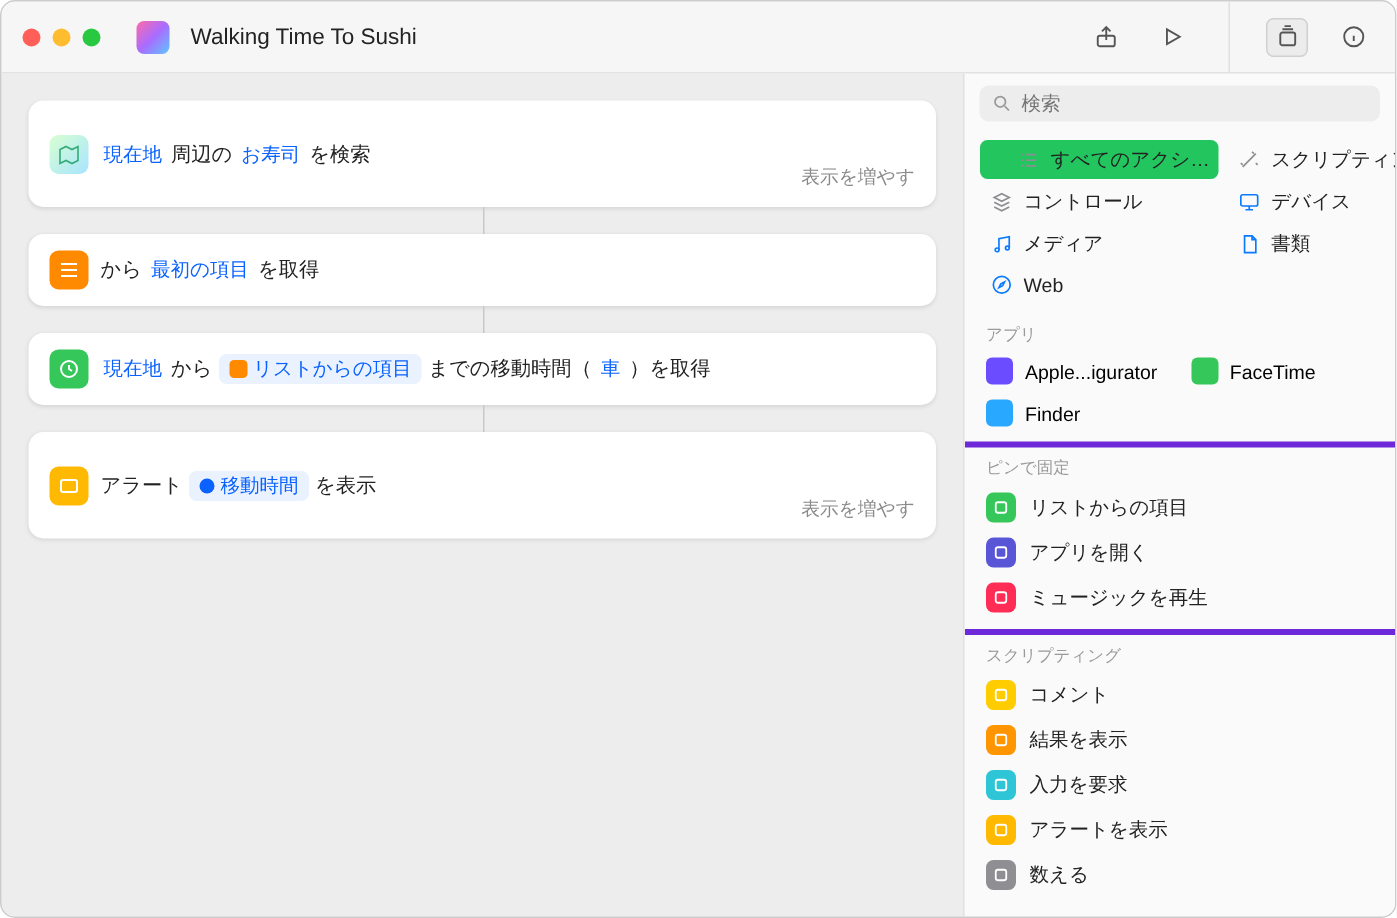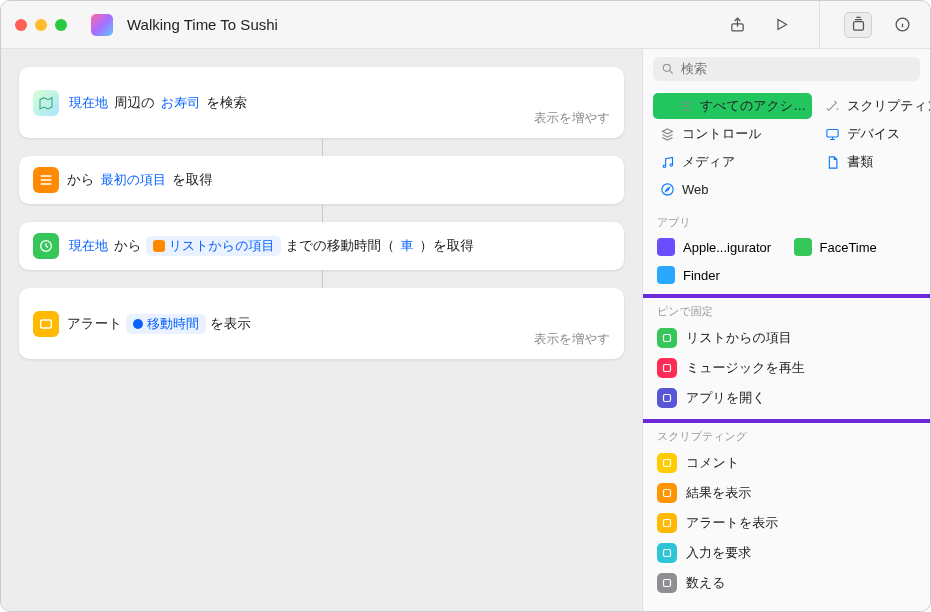--- a/index.html
+++ b/index.html
@@ -378,34 +378,34 @@
           <div class="sb-list">
             <div class="sb-row">
               <span class="ri" style="background: rgb(53, 199, 89);">
                 <svg viewBox="0 0 24 24" fill="none" stroke="#fff" stroke-width="2.4">
                   <rect x="5" y="5" width="14" height="14" rx="3"></rect>
                 </svg>
               </span>
               <span>リストからの項目</span>
             </div>
             <div class="sb-row">
+              <span class="ri" style="background: rgb(88, 86, 214);">
+                <svg viewBox="0 0 24 24" fill="none" stroke="#fff" stroke-width="2.4">
+                  <rect x="5" y="5" width="14" height="14" rx="3"></rect>
+                </svg>
+              </span>
+              <span>アプリを開く</span>
+            </div>
+            <div class="sb-row">
               <span class="ri" style="background: rgb(255, 45, 85);">
                 <svg viewBox="0 0 24 24" fill="none" stroke="#fff" stroke-width="2.4">
                   <rect x="5" y="5" width="14" height="14" rx="3"></rect>
                 </svg>
               </span>
               <span>ミュージックを再生</span>
-            </div>
-            <div class="sb-row">
-              <span class="ri" style="background: rgb(88, 86, 214);">
-                <svg viewBox="0 0 24 24" fill="none" stroke="#fff" stroke-width="2.4">
-                  <rect x="5" y="5" width="14" height="14" rx="3"></rect>
-                </svg>
-              </span>
-              <span>アプリを開く</span>
             </div>
           </div>
           <div class="sb-section-label">スクリプティング</div>
           <div class="sb-list">
             <div class="sb-row">
               <span class="ri" style="background: rgb(255, 204, 0);">
                 <svg viewBox="0 0 24 24" fill="none" stroke="#fff" stroke-width="2.4">
                   <rect x="5" y="5" width="14" height="14" rx="3"></rect>
                 </svg>
               </span>
@@ -413,34 +413,34 @@
             </div>
             <div class="sb-row">
               <span class="ri" style="background: rgb(255, 149, 0);">
                 <svg viewBox="0 0 24 24" fill="none" stroke="#fff" stroke-width="2.4">
                   <rect x="5" y="5" width="14" height="14" rx="3"></rect>
                 </svg>
               </span>
               <span>結果を表示</span>
             </div>
             <div class="sb-row">
+              <span class="ri" style="background: rgb(46, 198, 214);">
+                <svg viewBox="0 0 24 24" fill="none" stroke="#fff" stroke-width="2.4">
+                  <rect x="5" y="5" width="14" height="14" rx="3"></rect>
+                </svg>
+              </span>
+              <span>入力を要求</span>
+            </div>
+            <div class="sb-row">
               <span class="ri" style="background: rgb(255, 185, 0);">
                 <svg viewBox="0 0 24 24" fill="none" stroke="#fff" stroke-width="2.4">
                   <rect x="5" y="5" width="14" height="14" rx="3"></rect>
                 </svg>
               </span>
               <span>アラートを表示</span>
-            </div>
-            <div class="sb-row">
-              <span class="ri" style="background: rgb(46, 198, 214);">
-                <svg viewBox="0 0 24 24" fill="none" stroke="#fff" stroke-width="2.4">
-                  <rect x="5" y="5" width="14" height="14" rx="3"></rect>
-                </svg>
-              </span>
-              <span>入力を要求</span>
             </div>
             <div class="sb-row">
               <span class="ri" style="background: rgb(142, 142, 147);">
                 <svg viewBox="0 0 24 24" fill="none" stroke="#fff" stroke-width="2.4">
                   <rect x="5" y="5" width="14" height="14" rx="3"></rect>
                 </svg>
               </span>
               <span>数える</span>
             </div>
           </div>

